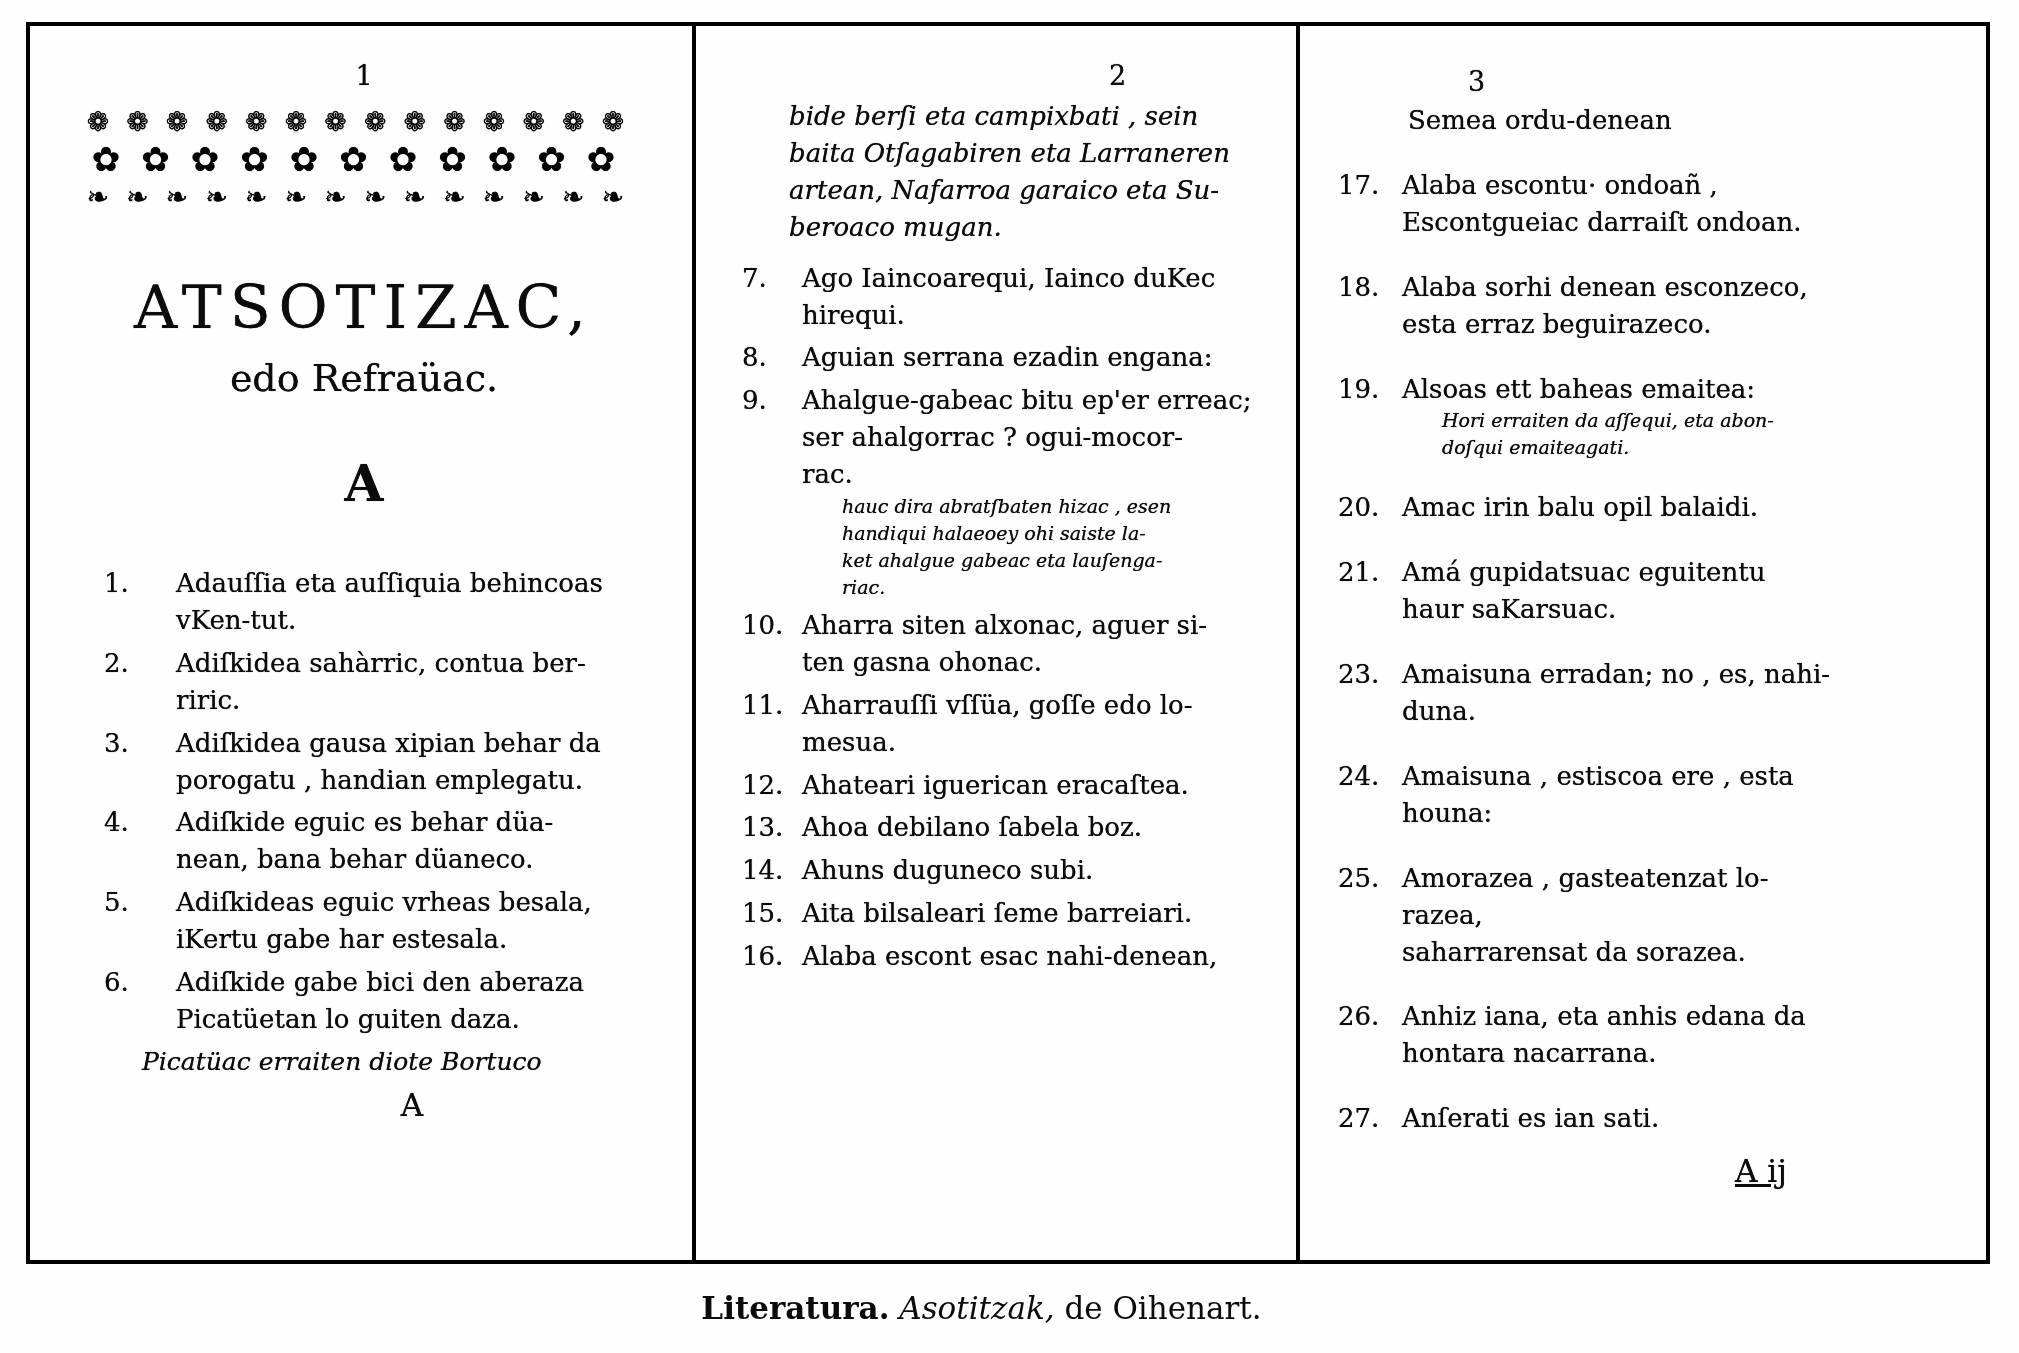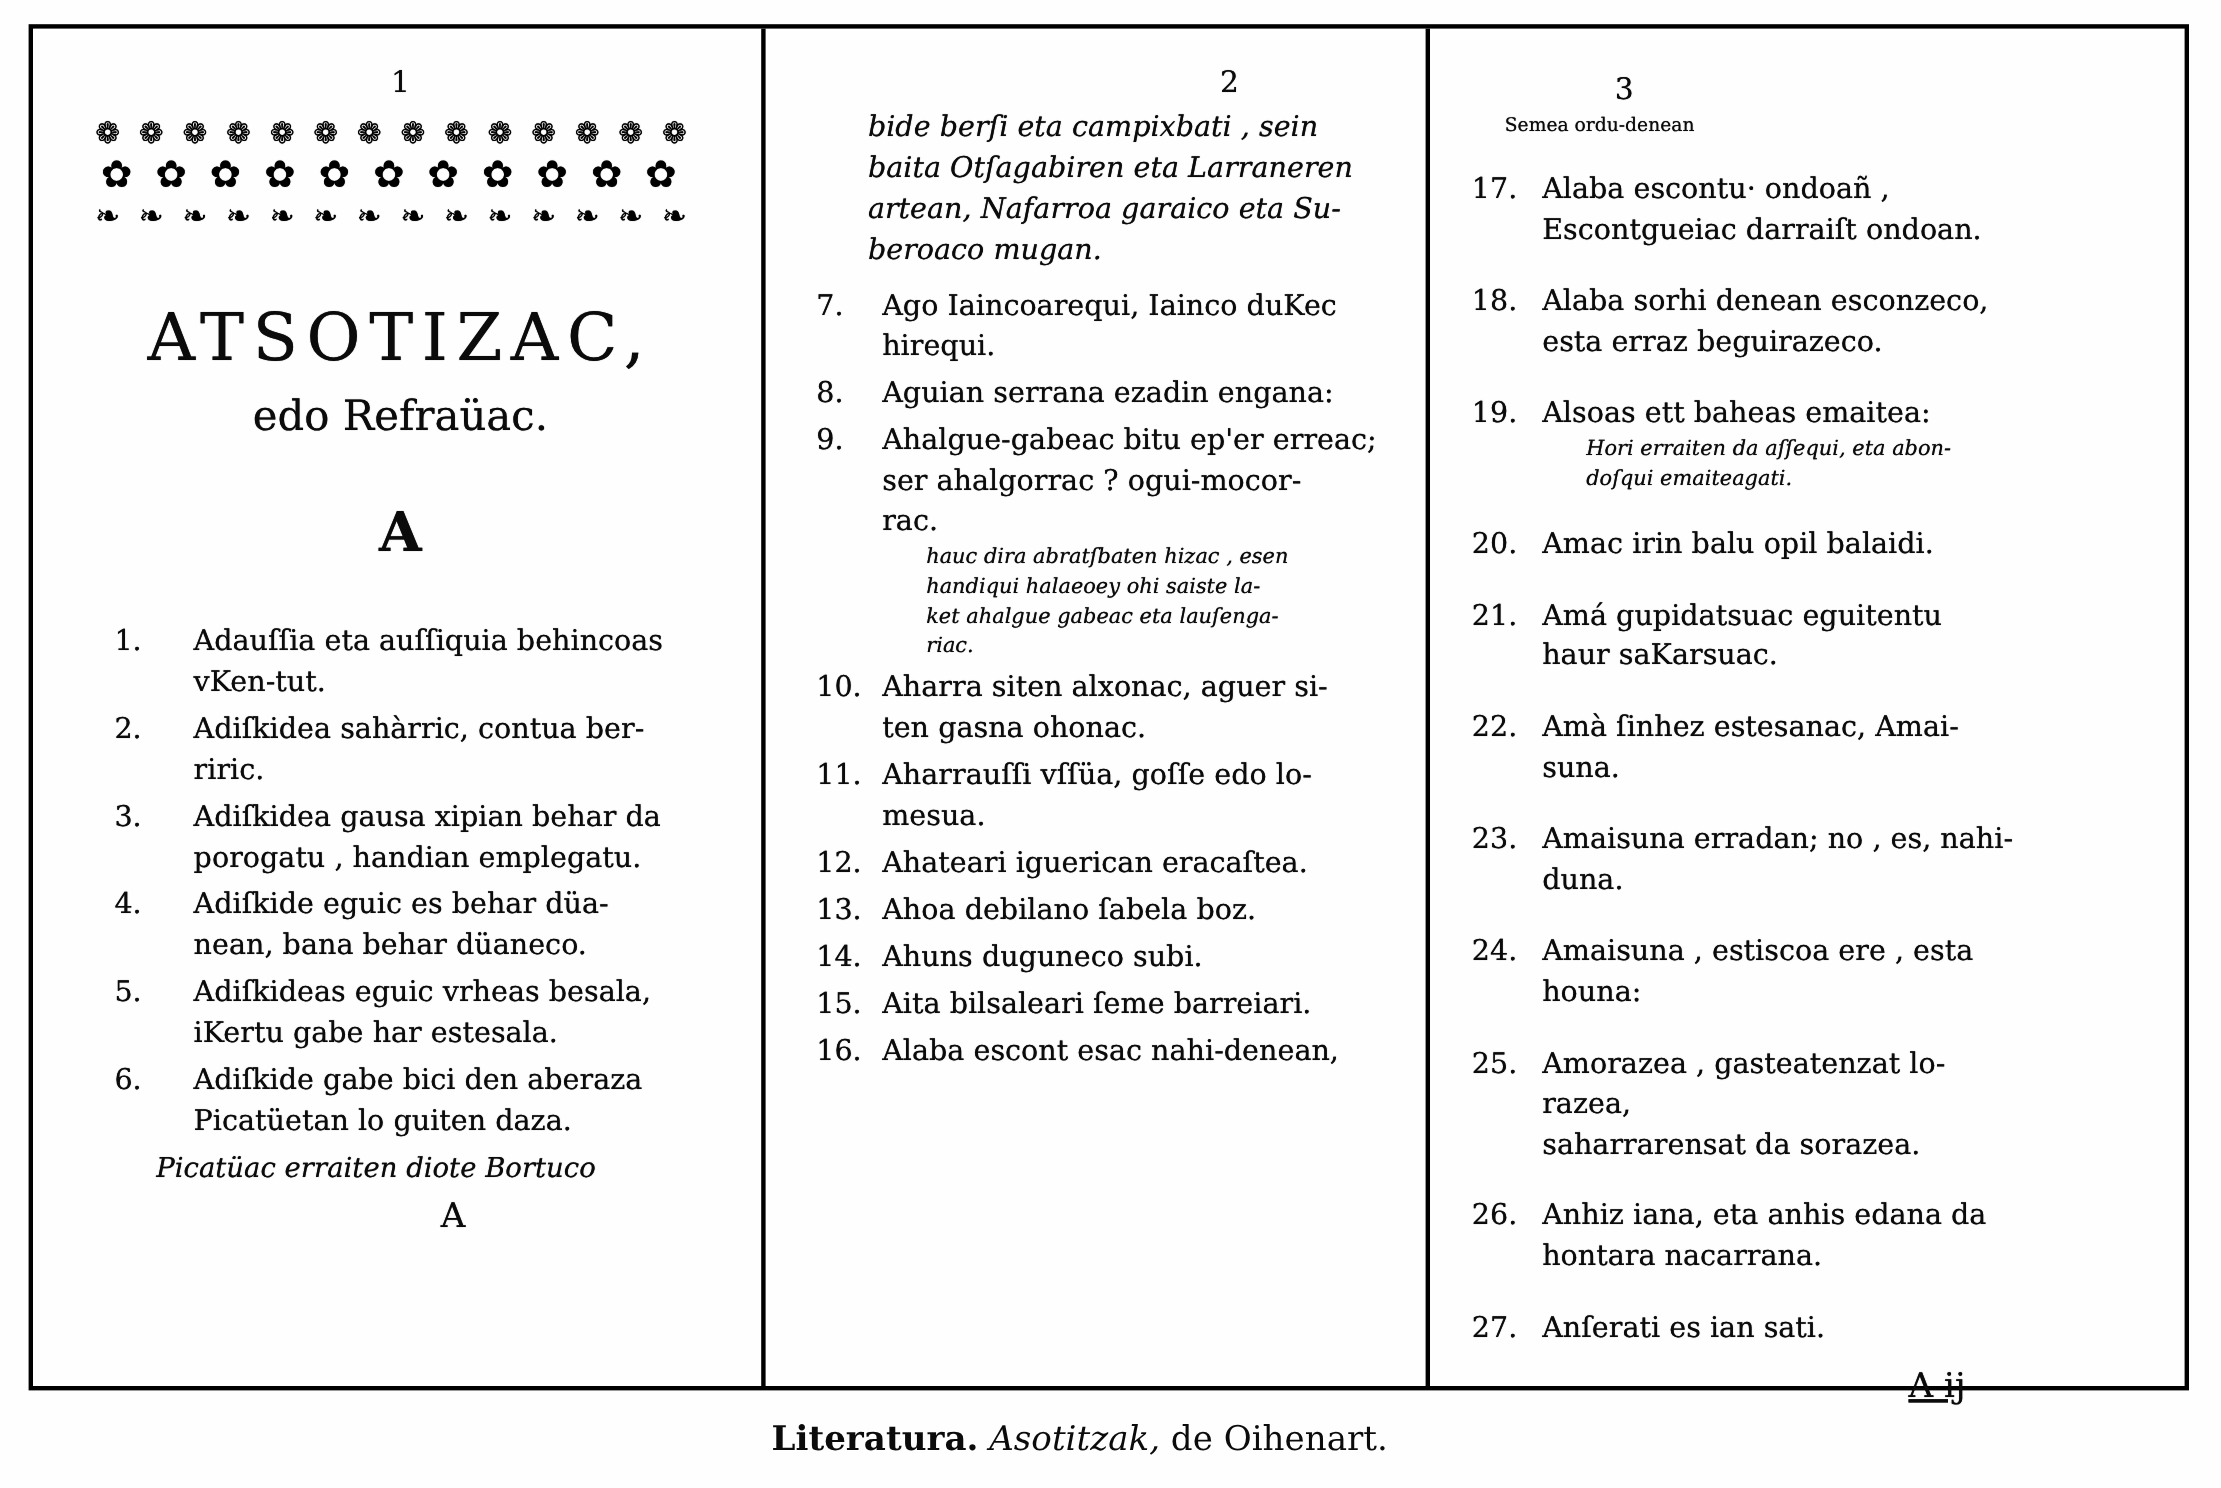--- a/index.html
+++ b/index.html
@@ -40,21 +40,21 @@
   .num{flex:none;font-size:26px;line-height:1.42;}
   .col1 .entry{padding-left:46px;} .col1 .num{width:72px;}
   .col2 .entry{padding-left:18px;} .col2 .num{width:60px;}
   .col3 .entry{padding-left:10px;margin-top:28px;} .col3 .num{width:64px;}
   .lines{flex:1;min-width:0;}
   .line{font-size:26px;line-height:1.42;white-space:nowrap;}
   .line.italic{font-style:italic;}
   .line.sub{margin-left:40px;font-size:19px;}
 
   .lead-block{margin:2px 0 10px 65px;}
-  .lead-plain{margin-left:40px;font-size:17px;line-height:1.42;white-space:nowrap;}
+  .lead-plain{margin-left:80px;font-size:26px;line-height:1.42;white-space:nowrap;}
 
   .footer-note{margin:4px 0 0 84px;font-style:italic;font-size:25px;}
   .signature{font-size:31px;}
   .sig1{margin-left:56%;margin-top:8px;}
   .sig3{margin-left:64%;margin-top:16px;text-decoration:underline;}
 
   .caption{
     position:absolute;left:0;top:1290px;width:100%;text-align:center;
     font-size:31px;transform:translateX(-28px);
   }
@@ -239,27 +239,20 @@
             </div>
           </div>
           <div class="entry">
             <span class="num">21.</span>
             <div class="lines">
               <div class="line">Amá gupidatsuac eguitentu</div>
               <div class="line">haur saKarsuac.</div>
             </div>
           </div>
           <div class="entry">
-            <span class="num">22.</span>
-            <div class="lines">
-              <div class="line">Amà ſinhez estesanac, Amai-</div>
-              <div class="line">suna.</div>
-            </div>
-          </div>
-          <div class="entry">
             <span class="num">23.</span>
             <div class="lines">
               <div class="line">Amaisuna erradan; no , es, nahi-</div>
               <div class="line">duna.</div>
             </div>
           </div>
           <div class="entry">
             <span class="num">24.</span>
             <div class="lines">
               <div class="line">Amaisuna , estiscoa ere , esta</div>

